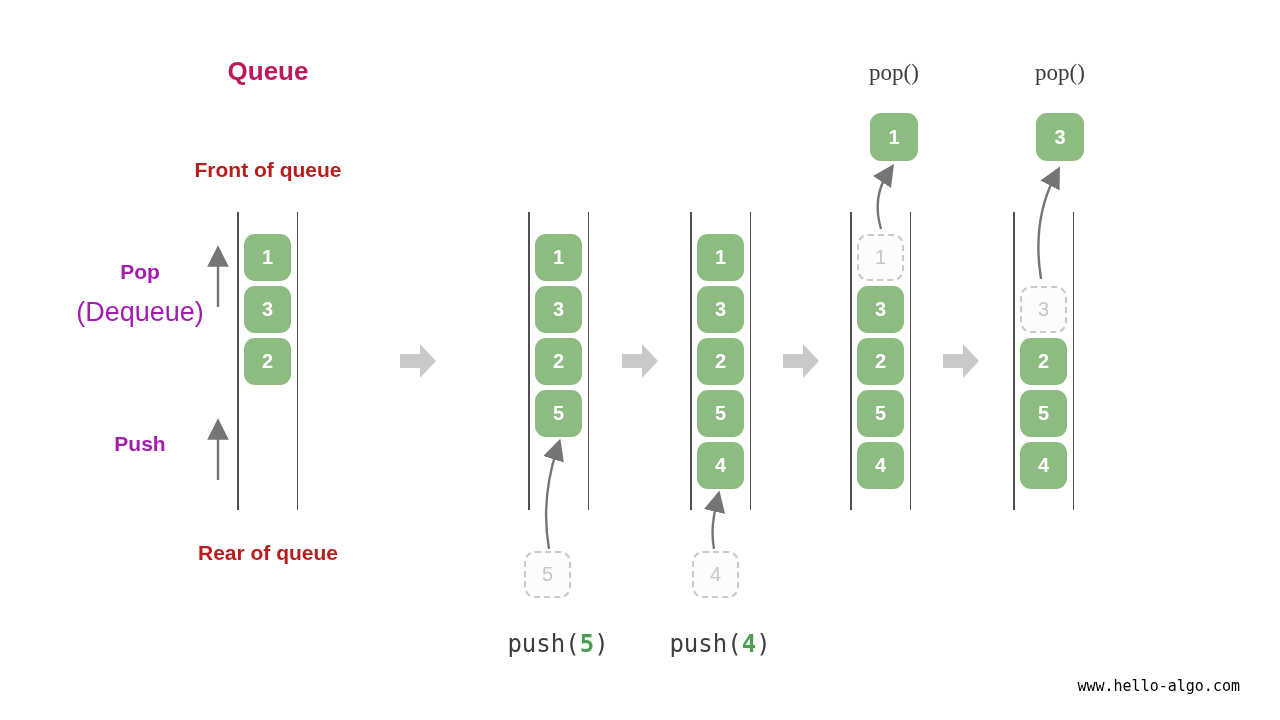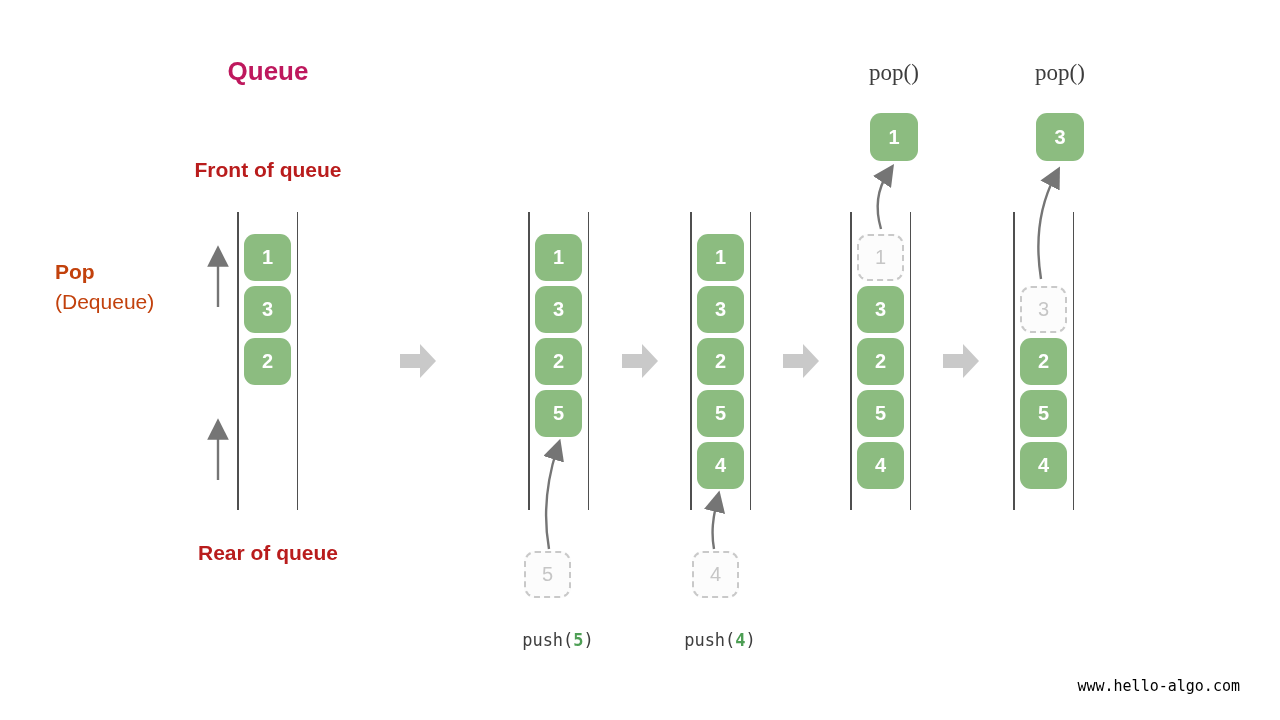--- a/index.html
+++ b/index.html
@@ -8,31 +8,31 @@
   .abs { position: absolute; }
 
   .title {
     left: 168px; top: 56px; width: 200px; text-align: center;
     font-size: 26px; font-weight: bold; color: #be185d;
   }
   .caption { color: #b91c1c; font-weight: bold; font-size: 21px; text-align: center; }
   .cap-front { left: 168px; top: 158px; width: 200px; }
   .cap-rear  { left: 168px; top: 541px; width: 200px; }
 
-  .op-block { width: 170px; color: #c2410c; }
+  .op-block { width: 170px; text-align: center; color: #a21caf; }
   .op-title { font-size: 21px; font-weight: bold; }
-  .op-sub   { font-size: 21px; font-weight: normal; margin-top: 6px; }
+  .op-sub   { font-size: 27px; font-weight: normal; margin-top: 13px; }
   .op-pop  { left: 55px; top: 260px; }
   .op-push { left: 55px; top: 432px; }
 
   .mono { font-family: "DejaVu Sans Mono", monospace; color: #3d3d3d; }
   .pop-call { width: 130px; text-align: center; font-size: 23px; top: 60px; font-family: Liberation Serif, serif; }
   .pop-call-1 { left: 829px; }
   .pop-call-2 { left: 995px; }
-  .push-call { width: 170px; text-align: center; font-size: 17px; top: 630px; }
+  .push-call { width: 170px; text-align: center; font-size: 24px; top: 630px; }
   .push-call-1 { left: 473px; }
   .push-call-2 { left: 635px; }
   .push-call .arg { color: #4d9e54; font-weight: bold; }
 
   .column { position: absolute; top: 212px; width: 61px; height: 298px; }
   .rail { position: absolute; top: 0; width: 1.5px; height: 100%; background: #4f4f4f; }
   .rail-l { left: 0; } .rail-r { right: 0; }
 
   .box {
     position: absolute; left: 7px; width: 47px; height: 47px;
@@ -68,20 +68,21 @@
 <div class="abs title">Queue</div>
 
 <div class="abs caption cap-front">Front of queue</div>
 <div class="abs caption cap-rear">Rear of queue</div>
 
 <div class="abs op-block op-pop">
   <div class="op-title">Pop</div>
   <div class="op-sub">(Dequeue)</div>
 </div>
 <div class="abs op-block op-push">
+  <div class="op-title">Push</div>
 </div>
 
 <div class="column" style="left:237px">
   <div class="rail rail-l"></div>
   <div class="rail rail-r"></div>
   <div class="box s0">1</div>
   <div class="box s1">3</div>
   <div class="box s2">2</div>
 </div>
 

